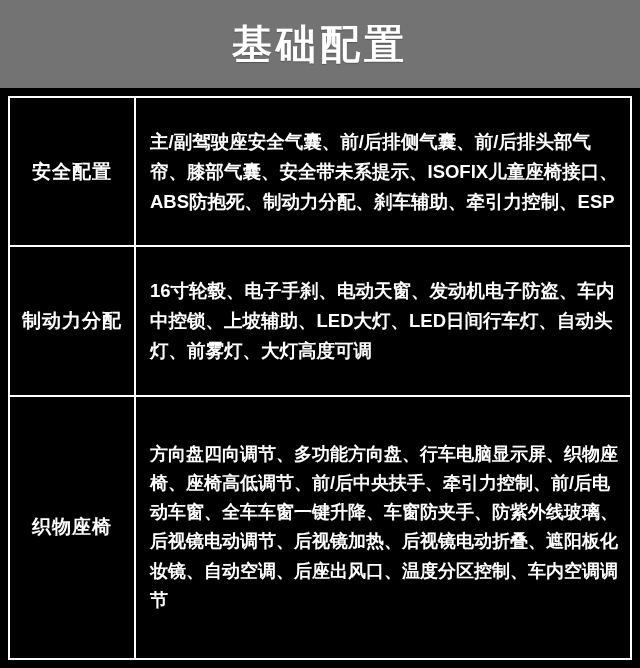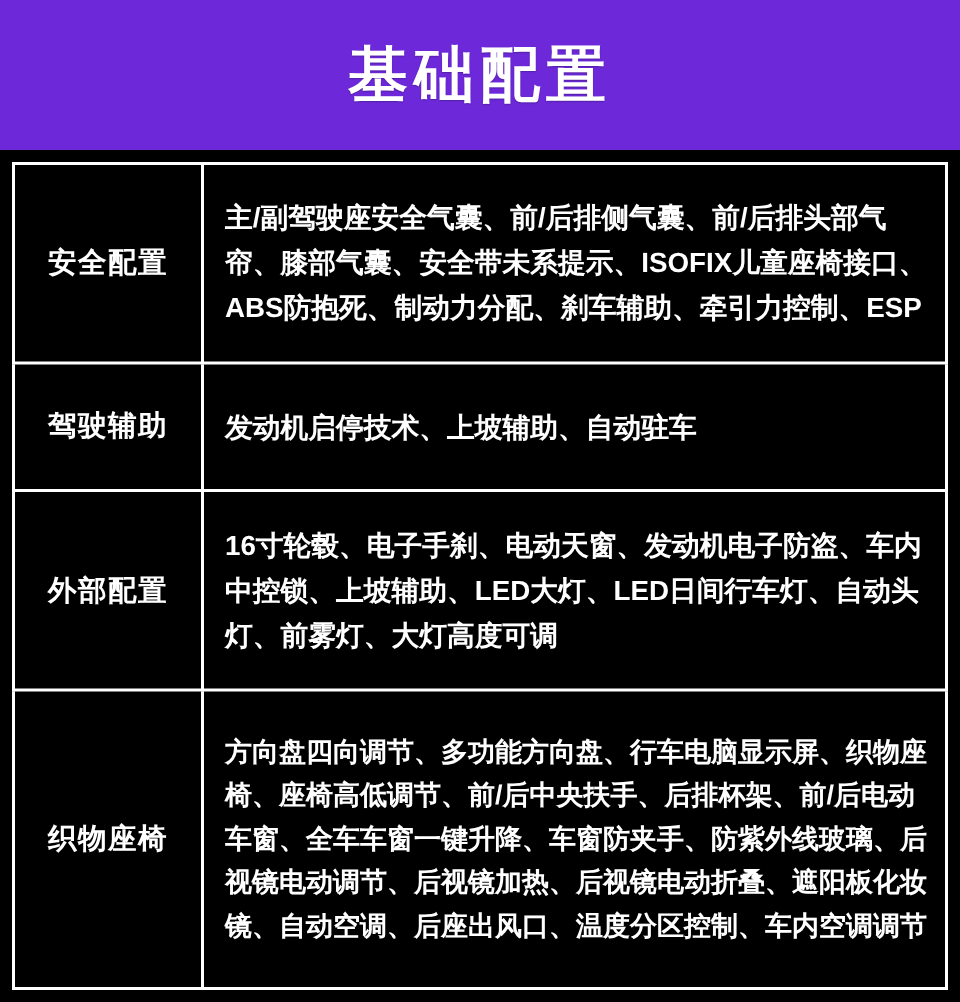--- a/index.html
+++ b/index.html
@@ -15,22 +15,22 @@
   }
   .page {
     width: 640px;
     height: 668px;
     background: #000000;
     box-sizing: border-box;
     display: flex;
     flex-direction: column;
   }
   .header {
-    height: 100px;
-    background: #6d28d9;
+    height: 88px;
+    background: #737373;
     display: flex;
     align-items: center;
     justify-content: center;
     flex: 0 0 auto;
   }
   .header-title {
     color: #ffffff;
     font-size: 40px;
     font-weight: bold;
     letter-spacing: 4px;
@@ -86,29 +86,25 @@
     <div class="header-title">基础配置</div>
   </div>
 
   <div class="table-wrap">
     <table class="spec-table">
       <tbody>
         <tr class="row-safety">
           <td class="cat">安全配置</td>
           <td class="items">主/副驾驶座安全气囊、前/后排侧气囊、前/后排头部气帘、膝部气囊、安全带未系提示、ISOFIX儿童座椅接口、ABS防抱死、制动力分配、刹车辅助、牵引力控制、ESP</td>
         </tr>
-        <tr class="row-assist">
-          <td class="cat">驾驶辅助</td>
-          <td class="items">发动机启停技术、上坡辅助、自动驻车</td>
-        </tr>
         <tr class="row-exterior">
-          <td class="cat">外部配置</td>
+          <td class="cat">制动力分配</td>
           <td class="items">16寸轮毂、电子手刹、电动天窗、发动机电子防盗、车内中控锁、上坡辅助、LED大灯、LED日间行车灯、自动头灯、前雾灯、大灯高度可调</td>
         </tr>
         <tr class="row-interior">
           <td class="cat">织物座椅</td>
-          <td class="items">方向盘四向调节、多功能方向盘、行车电脑显示屏、织物座椅、座椅高低调节、前/后中央扶手、后排杯架、前/后电动车窗、全车车窗一键升降、车窗防夹手、防紫外线玻璃、后视镜电动调节、后视镜加热、后视镜电动折叠、遮阳板化妆镜、自动空调、后座出风口、温度分区控制、车内空调调节</td>
+          <td class="items">方向盘四向调节、多功能方向盘、行车电脑显示屏、织物座椅、座椅高低调节、前/后中央扶手、牵引力控制、前/后电动车窗、全车车窗一键升降、车窗防夹手、防紫外线玻璃、后视镜电动调节、后视镜加热、后视镜电动折叠、遮阳板化妆镜、自动空调、后座出风口、温度分区控制、车内空调调节</td>
         </tr>
       </tbody>
     </table>
   </div>
 
 </div>
 
 </body></html>

